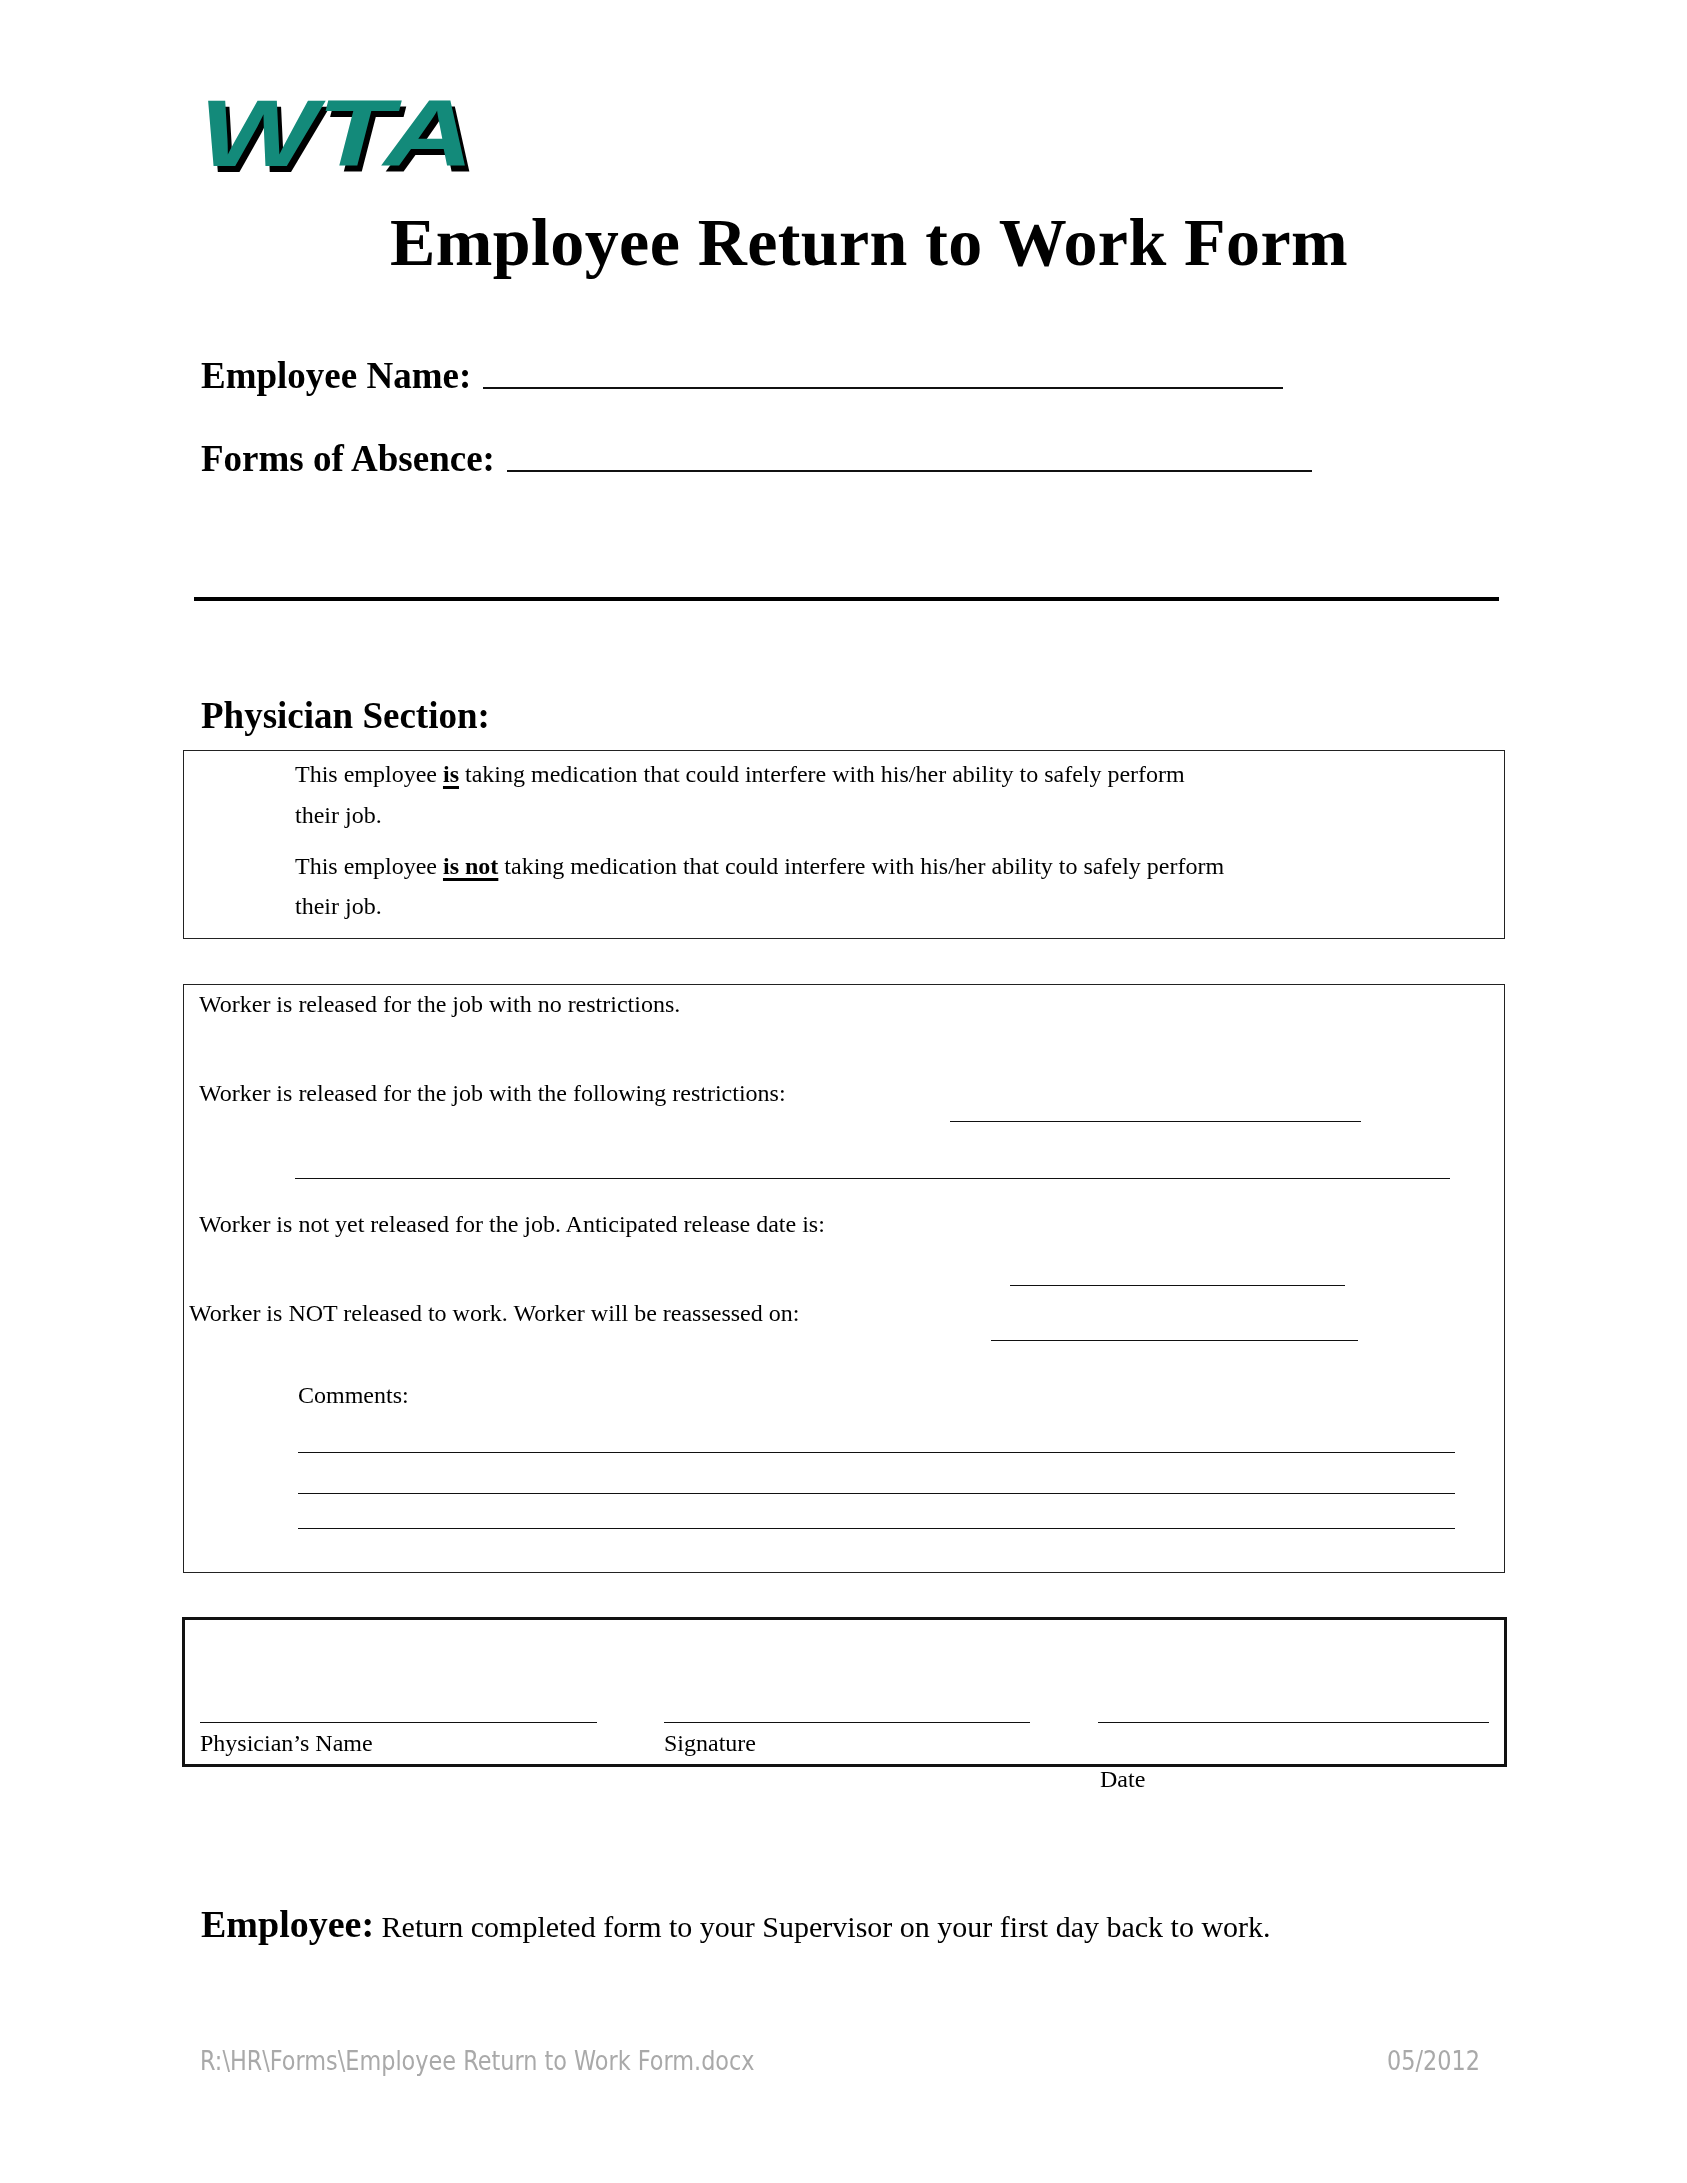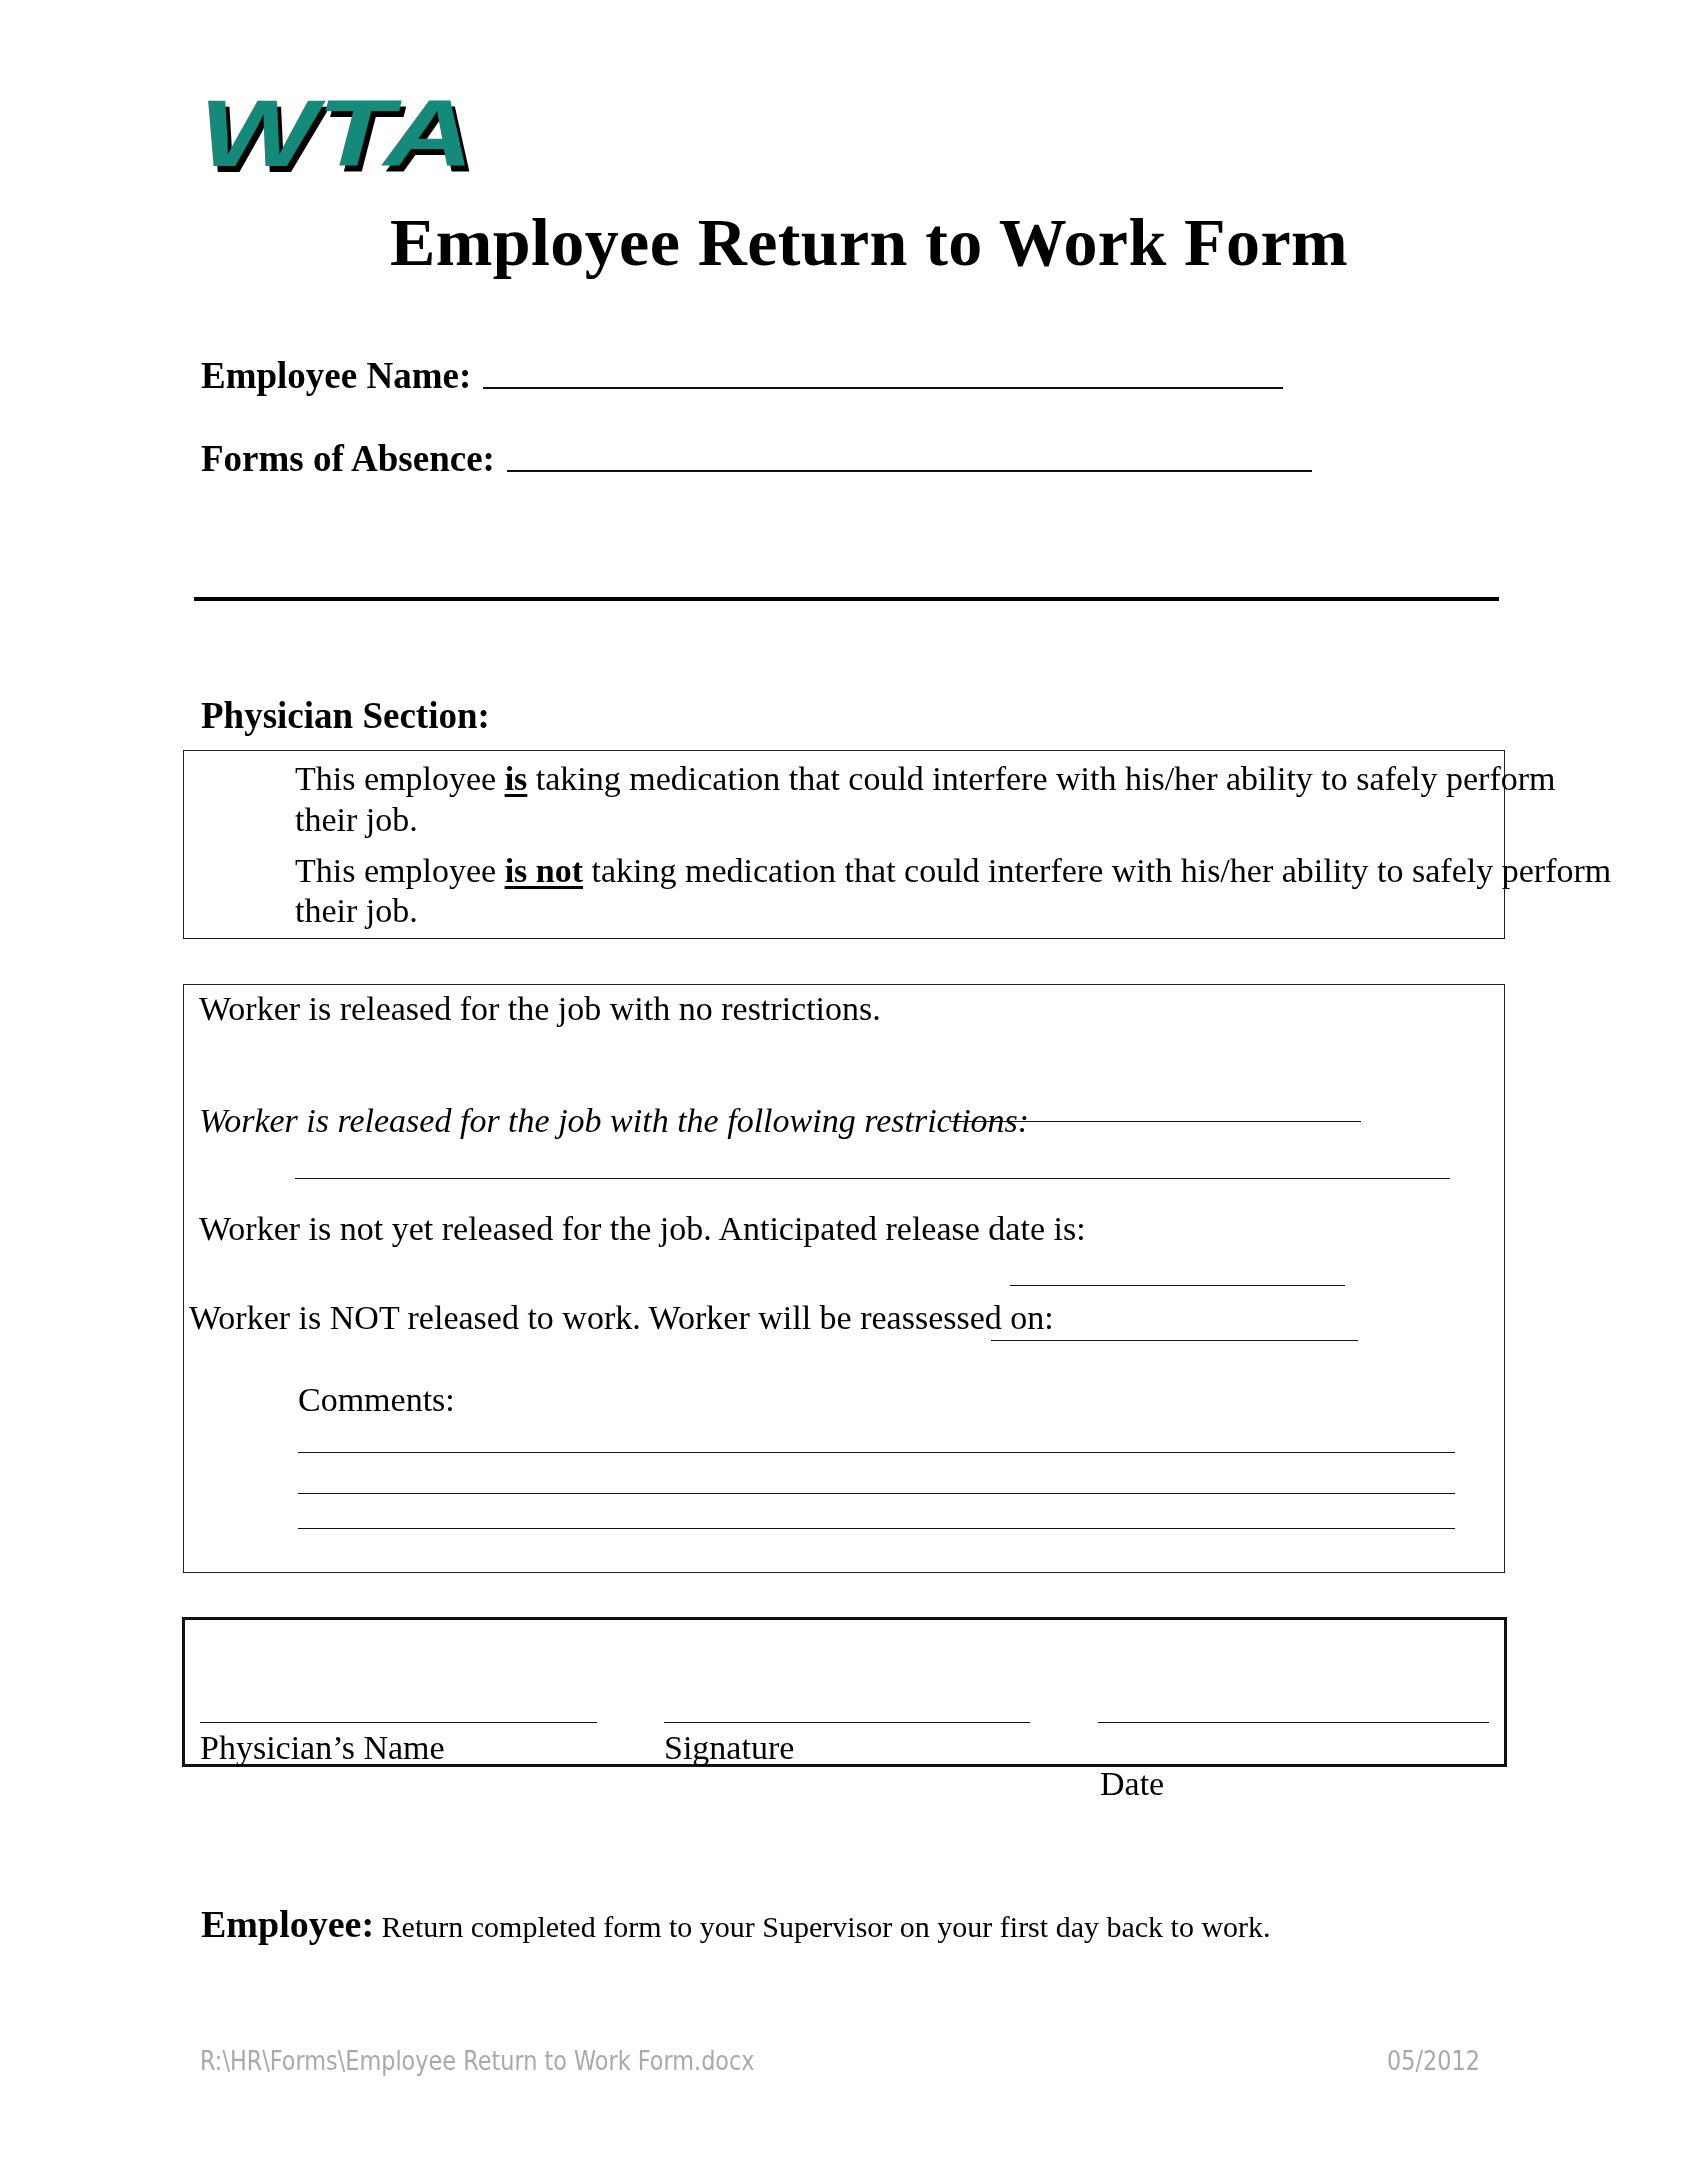--- a/index.html
+++ b/index.html
@@ -10,21 +10,21 @@
   .title { left: 0; width: 1687px; top: 203px; text-align: center; padding-left: 51px; box-sizing: border-box;
            font-size: 68px; font-weight: bold; letter-spacing: 0.4px; white-space: nowrap; }
   .field-row { left: 201px; font-size: 37px; font-weight: bold; white-space: nowrap; display: flex; align-items: flex-start; }
   .field-line { display: inline-block; border-bottom: 2.6px solid #111; height: 33px; margin-left: 12.2px; }
   .hrule { left: 194px; top: 597px; width: 1305px; height: 4.4px; background: #000; }
   .section-heading { left: 201px; top: 694px; font-size: 37px; font-weight: bold; white-space: nowrap; }
   .box { border: 1.7px solid #222; box-sizing: border-box; }
   .box1 { left: 183px; top: 750px; width: 1322px; height: 189px; }
   .box2 { left: 183px; top: 984px; width: 1322px; height: 589px; }
   .box3 { left: 182px; top: 1617px; width: 1325px; height: 150px; border: 3.5px solid #111; }
-  .t34 { font-size: 34px; white-space: nowrap; line-height: 1; }
+  .t34 { font-size: 24px; white-space: nowrap; line-height: 1; }
   .med-line { left: 295px; }
   .u { text-decoration: underline; font-weight: bold; text-underline-offset: 3.5px; text-decoration-thickness: 2.6px; }
   .blank { border-bottom: 1.7px solid #111; height: 0; }
   .sig-line { top: 1722px; height: 0; border-bottom: 1.7px solid #111; }
   .sig-label { top: 1731px; }
   .emp-note { left: 201px; top: 1902px; white-space: nowrap; }
   .emp-note .lbl { font-size: 38px; font-weight: bold; margin-top: 43px; }
   .emp-note .txt { font-size: 30px; }
   .footer { top: 2046px; font-family: "DejaVu Sans", "Liberation Sans", sans-serif; font-size: 26px; color: #a9a9a9;
             white-space: nowrap; transform: scaleX(0.86); transform-origin: left top; }
@@ -62,21 +62,21 @@
 </div>
 <div class="abs t34 med-line" style="top:803px;">their job.</div>
 <div class="abs t34 med-line" style="top:854px;">
   <span>This employee </span><span class="u">is not</span><span> taking medication that could interfere with his/her ability to safely perform</span>
 </div>
 <div class="abs t34 med-line" style="top:894px;">their job.</div>
 
 <div class="abs box box2"></div>
 <div class="abs t34" style="left:199px;top:992px;">Worker is released for the job with no restrictions.</div>
 
-<div class="abs t34" style="left:199px;top:1104px;font-style:italic;">Worker is released for the job with the following restrictions:</div>
+<div class="abs t34" style="left:199px;top:1081px;">Worker is released for the job with the following restrictions:</div>
 <div class="abs blank" style="left:950px;top:1121px;width:411px;"></div>
 <div class="abs blank" style="left:295px;top:1178px;width:1155px;"></div>
 
 <div class="abs t34" style="left:199px;top:1212px;">Worker is not yet released for the job. Anticipated release date is:</div>
 <div class="abs blank" style="left:1010px;top:1285px;width:335px;"></div>
 
 <div class="abs t34" style="left:189px;top:1301px;">Worker is NOT released to work.  Worker will be reassessed on:</div>
 <div class="abs blank" style="left:991px;top:1340px;width:367px;"></div>
 
 <div class="abs t34" style="left:298px;top:1383px;">Comments:</div>

